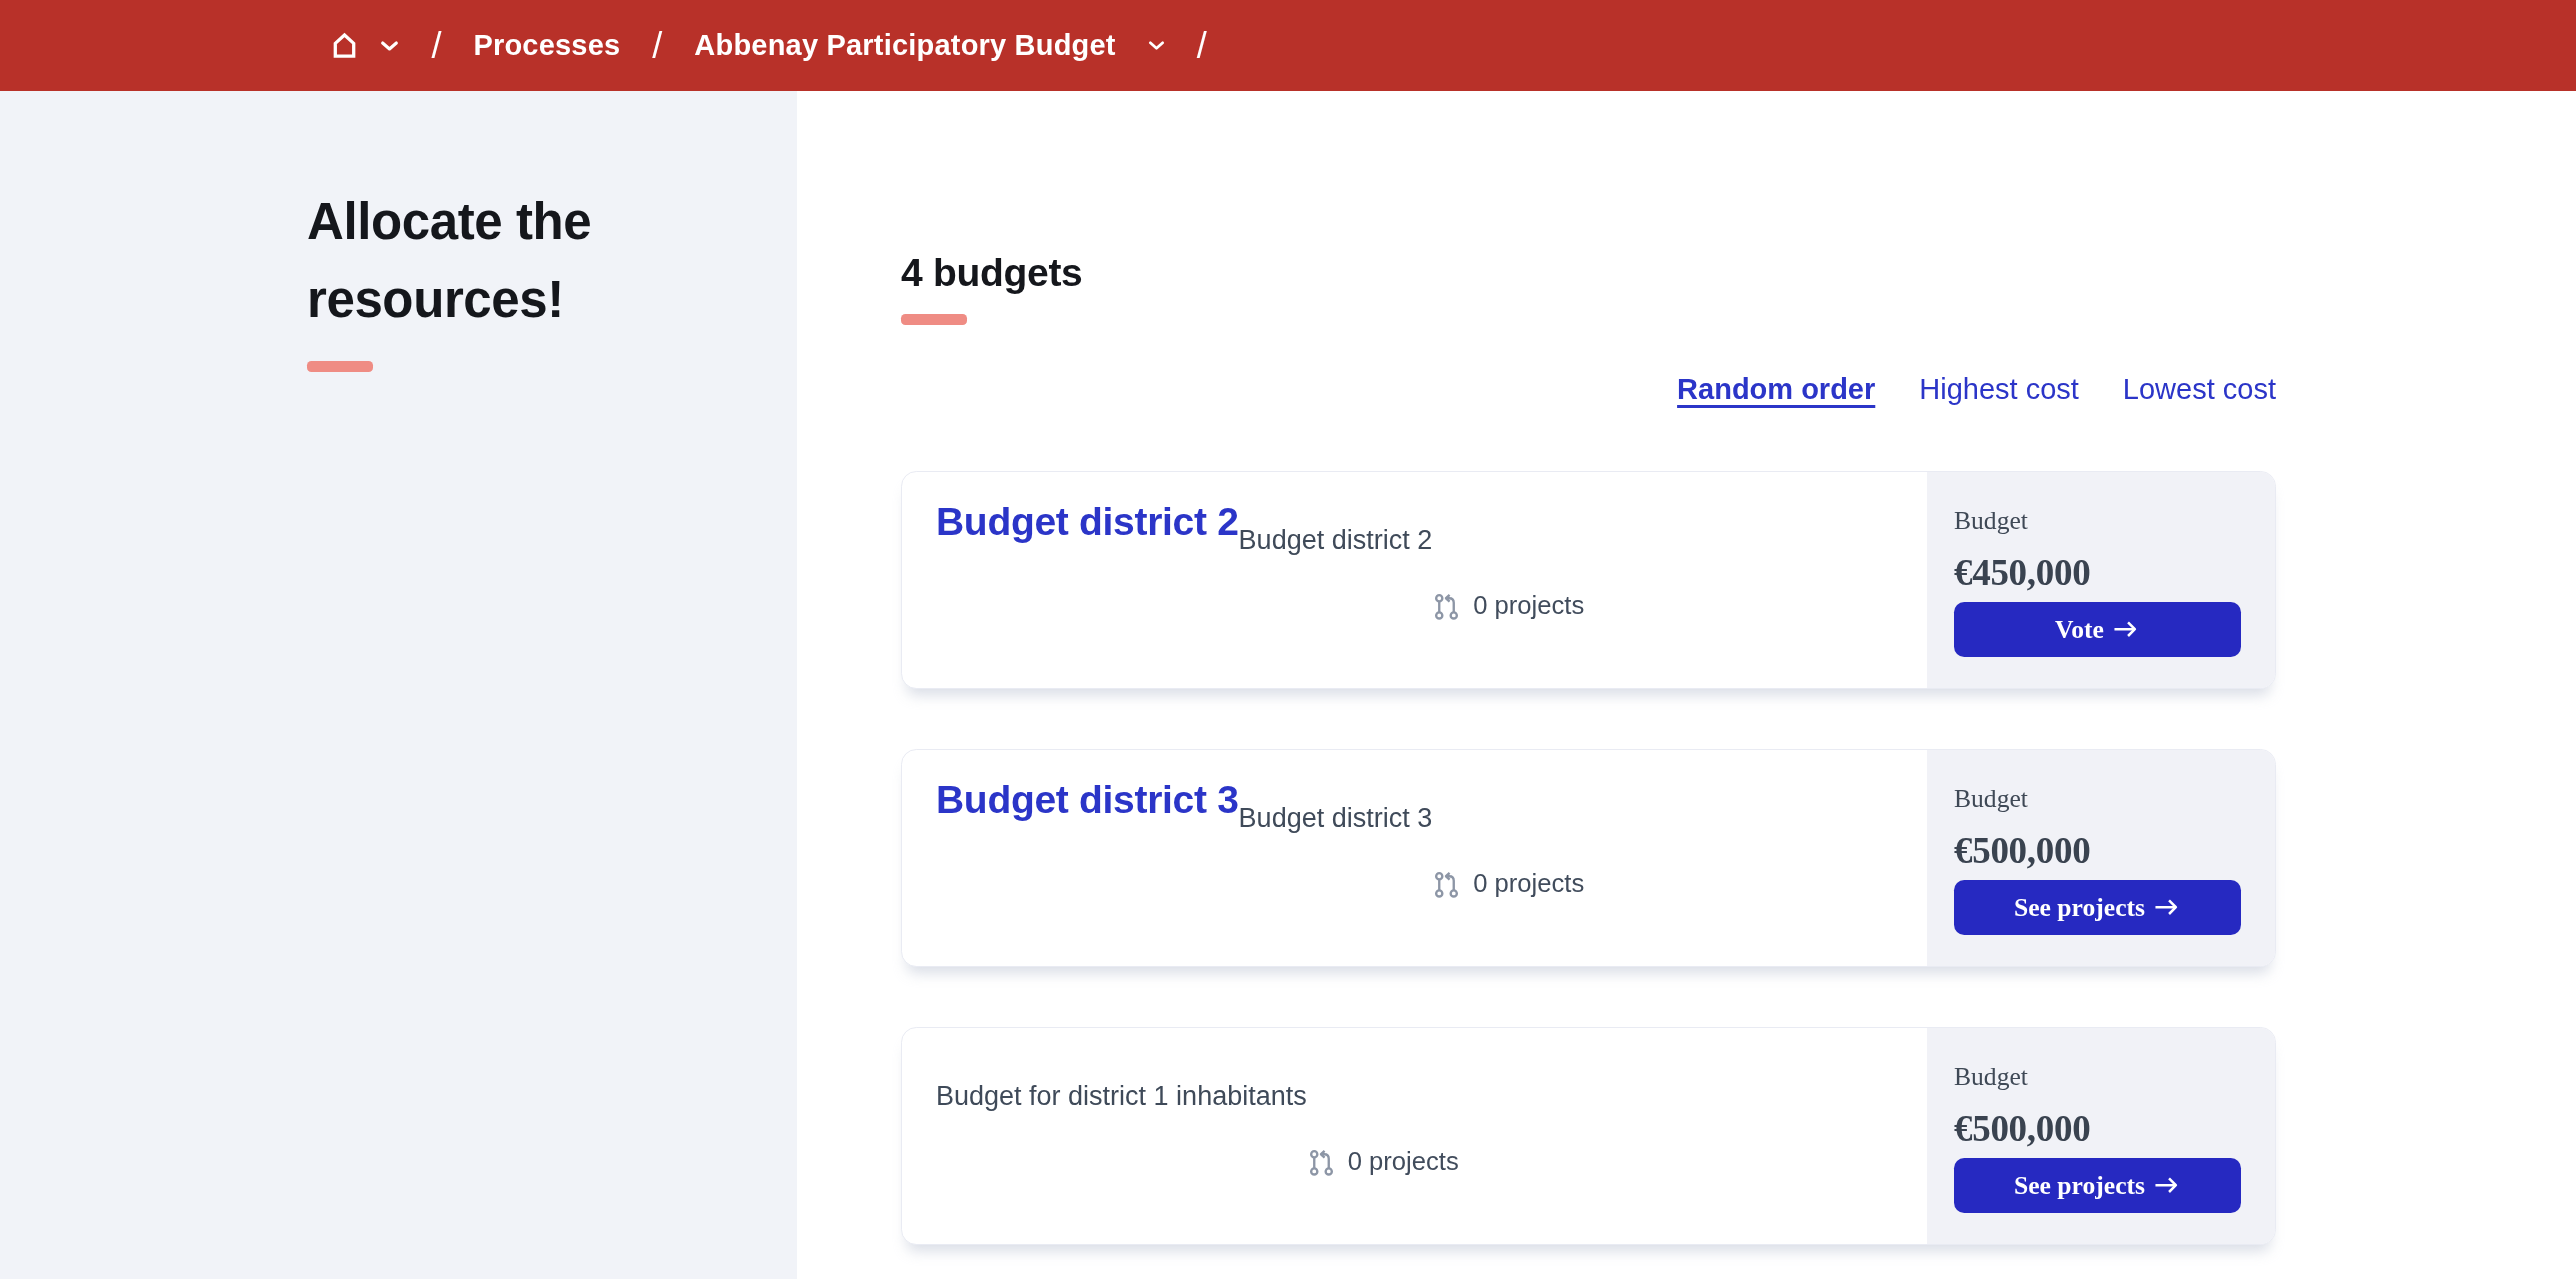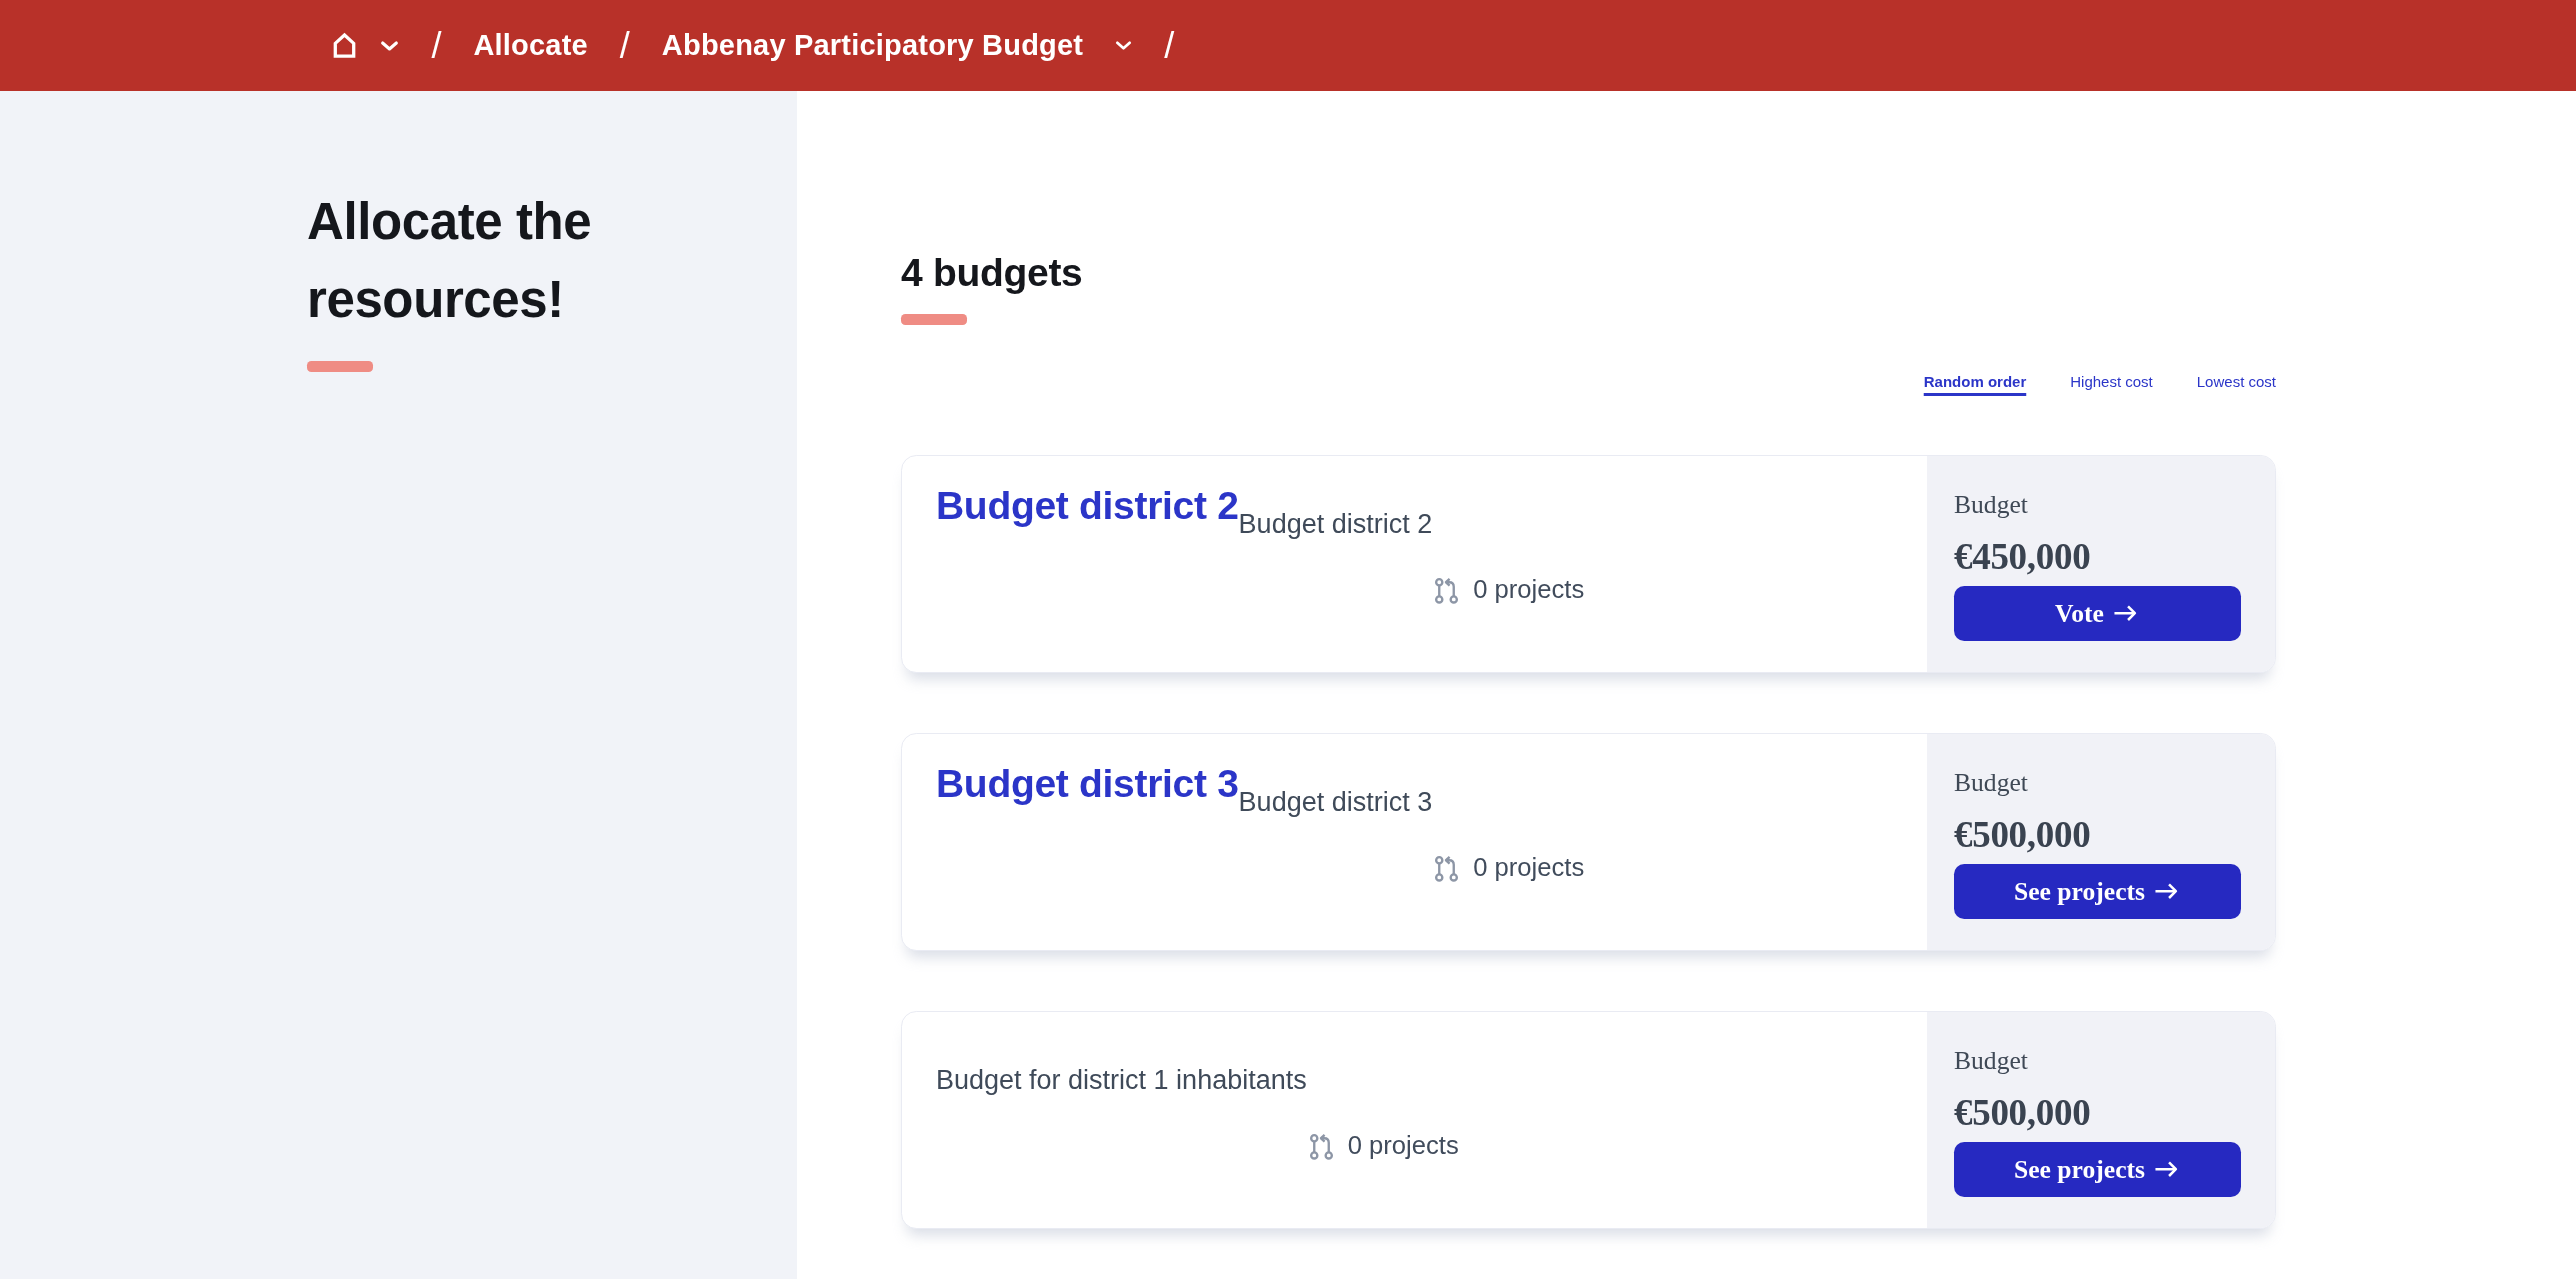--- a/index.html
+++ b/index.html
@@ -61,21 +61,21 @@
   .main-heading { font-size: 39px; font-weight: 700; color: #15171c; letter-spacing: -0.3px; }
   .main-heading-bar { margin-top: 19px; }
 
   
   .sort-row {
     display: flex;
     justify-content: flex-end;
     align-items: center;
     gap: 44px;
     margin-top: 48px;
-    font-size: 15px;
+    font-size: 29px;
   }
   .sort-link { color: #2b35c8; text-decoration: none; font-weight: 400; cursor: pointer; }
   .sort-link.active {
     font-weight: 700;
     text-decoration: underline;
     text-decoration-thickness: 2.6px;
     text-underline-offset: 6px;
   }
 
   
@@ -153,21 +153,21 @@
       </span>
       <span>
         <svg class="icon-svg" width="19" height="12" viewBox="0 0 22 14" fill="none">
           <path d="M3 3.5 L11 10.5 L19 3.5" stroke="#ffffff" stroke-width="3.6" fill="none" stroke-linecap="round" stroke-linejoin="round"></path>
         </svg>
       </span>
     </span>
 
     <span class="crumb-sep">/</span>
 
-    <a class="crumb-link">Allocate</a>
+    <a class="crumb-link">Processes</a>
 
     <span class="crumb-sep">/</span>
 
     <span class="crumb-group">
       <a class="crumb-link">Abbenay Participatory Budget</a>
       <span>
         <svg class="icon-svg" width="17" height="11" viewBox="0 0 22 14" fill="none">
           <path d="M3 3.5 L11 10.5 L19 3.5" stroke="#ffffff" stroke-width="3.6" fill="none" stroke-linecap="round" stroke-linejoin="round"></path>
         </svg>
       </span>

